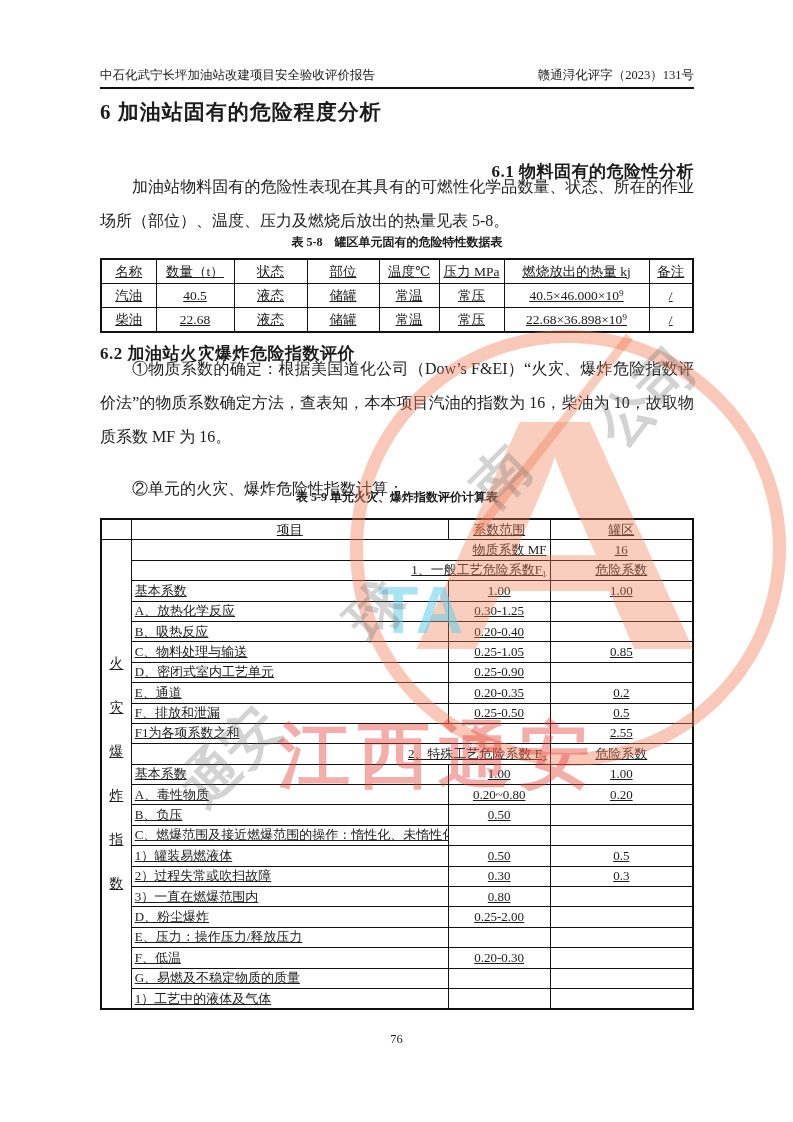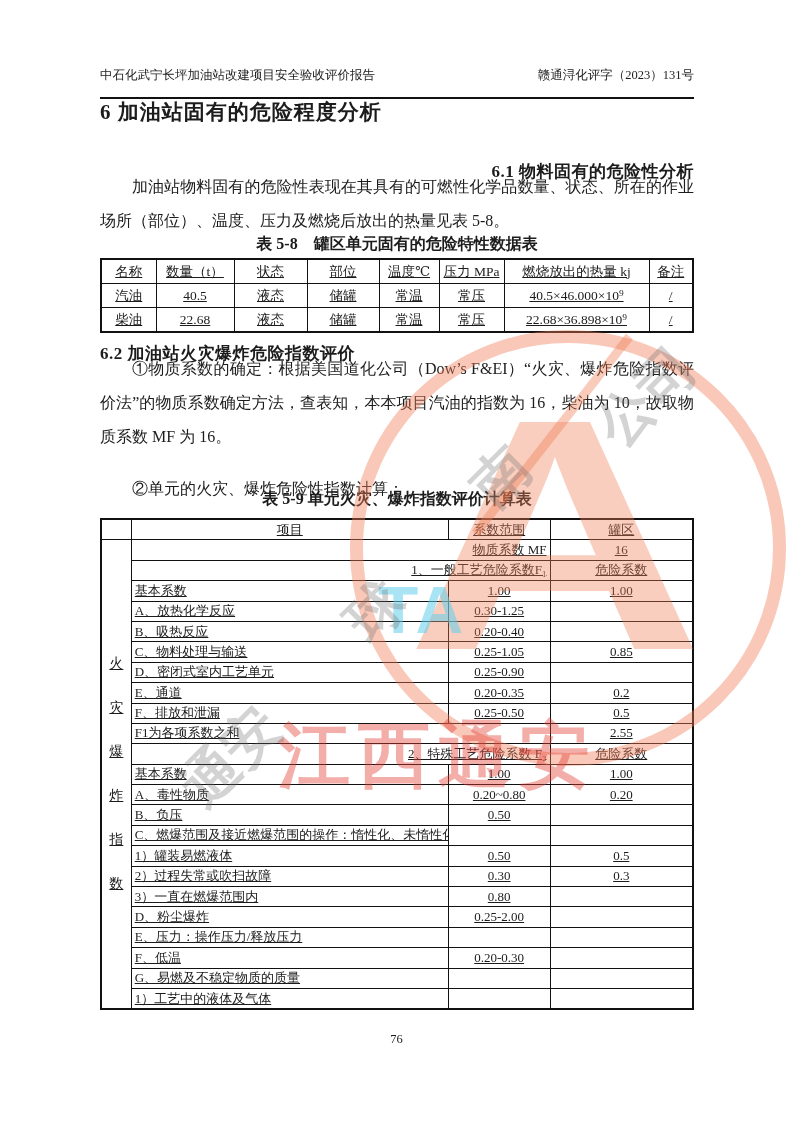--- a/index.html
+++ b/index.html
@@ -6,34 +6,34 @@
   body{
     width:793px;height:1122px;position:relative;background:#ffffff;
     font-family:"Liberation Serif","DejaVu Serif",serif;color:#1c1c1c;
     overflow:hidden;
   }
   .abs{position:absolute;}
   
   .doc-header{
     left:100px;top:60px;width:594px;height:24px;
     display:flex;justify-content:space-between;align-items:flex-end;
-    font-size:12.5px;border-bottom:2px solid #111;padding-bottom:13px;
+    font-size:12.5px;border-bottom:2px solid #111;padding-bottom:3px;
   }
   
   .h1{left:100px;top:98px;width:594px;font-size:21px;font-weight:bold;letter-spacing:1px;}
   .h2{left:100px;width:594px;font-size:17px;font-weight:bold;letter-spacing:0.5px;}
   .h2-61{top:160px;text-align:right;}
   .h2-62{top:342px;}
   
   .para{left:100px;width:594px;font-size:16px;line-height:34px;text-align:justify;text-indent:2em;}
   .p-61{top:170px;}
   .p-62a{top:352px;}
   .p-62b{top:472px;text-indent:2em;}
   
-  .caption{left:100px;width:594px;text-align:center;font-weight:bold;font-size:16px;}
+  .caption{left:100px;width:594px;text-align:center;font-weight:bold;font-size:12px;}
   .cap-58{top:234px;}
   .cap-59{top:489px;}
   
   table{border-collapse:collapse;table-layout:fixed;background:transparent;text-decoration:underline;}
   .t58{left:100px;top:258px;width:594px;font-size:13.5px;}
   .t58 th,.t58 td{border:1px solid #111;height:23px;text-align:center;padding:0 2px;overflow:hidden;white-space:nowrap;font-weight:normal;}
   .t59{left:100px;top:518px;width:594px;font-size:13px;}
   .t59 th,.t59 td{border:1px solid #111;height:19.4px;padding:0 3px;overflow:hidden;white-space:nowrap;font-weight:normal;line-height:1.1;}
   .t59 th{text-align:center;}
   .t59 td.left{text-align:left;}

